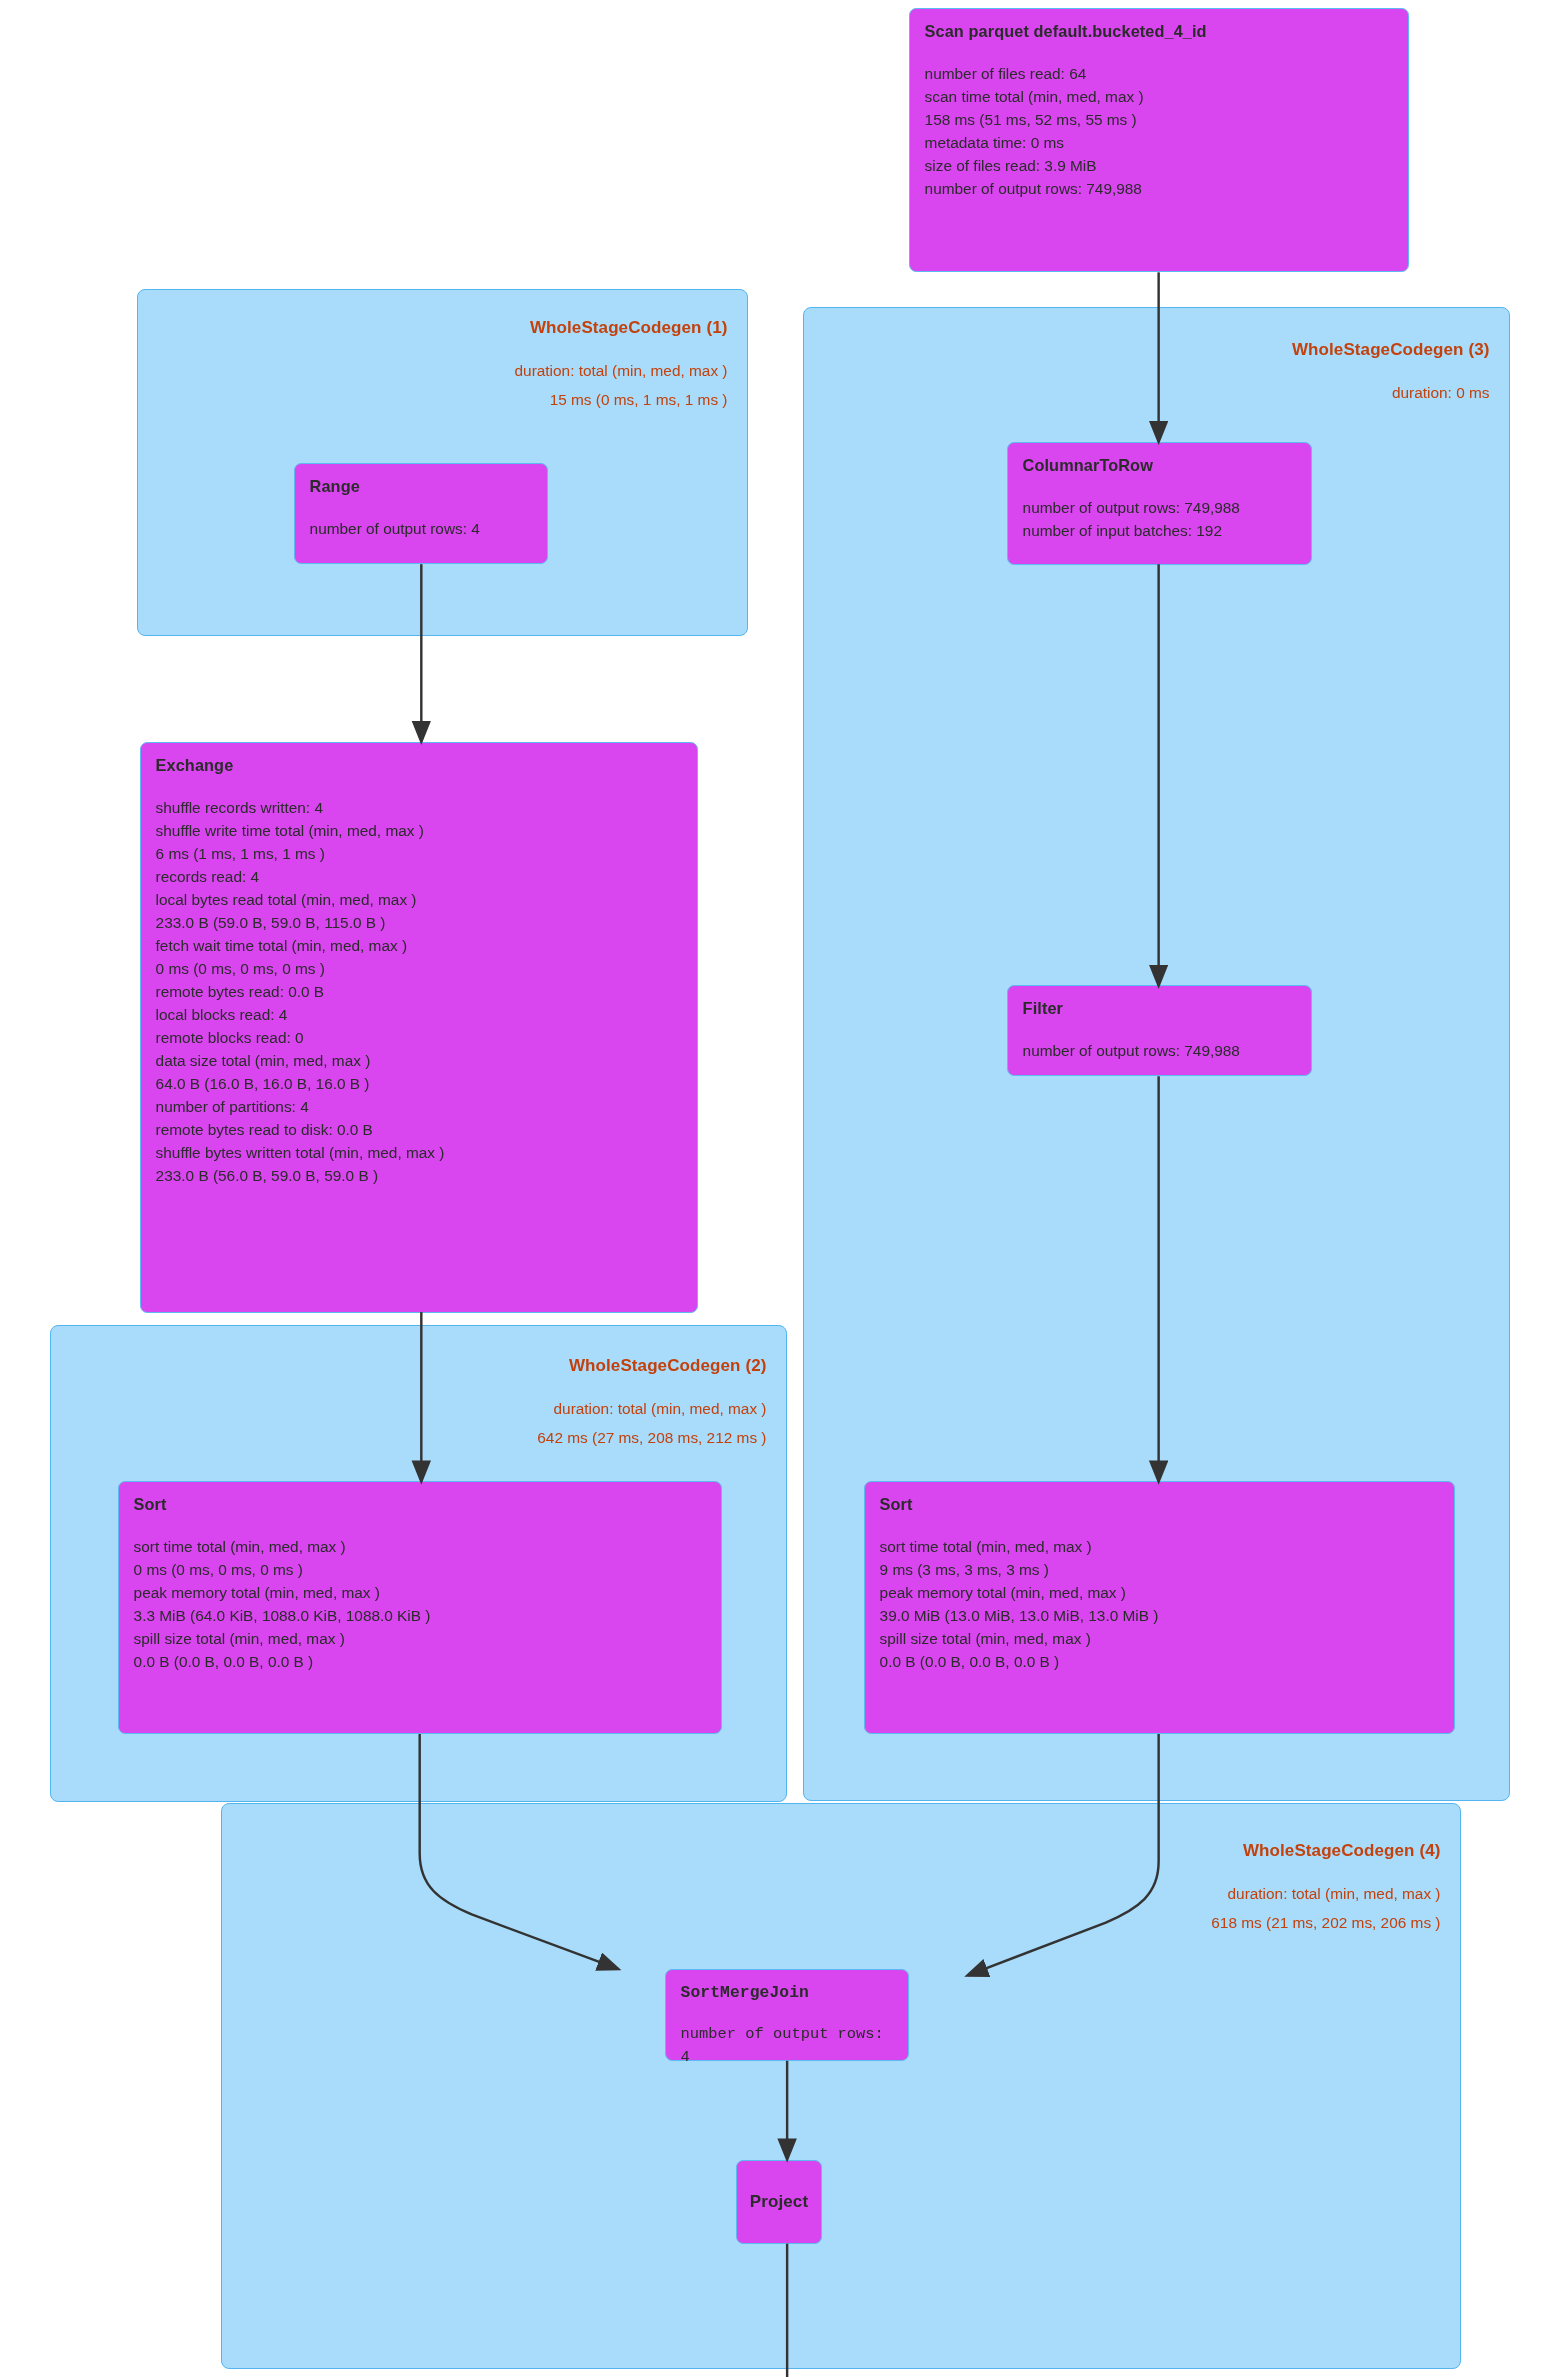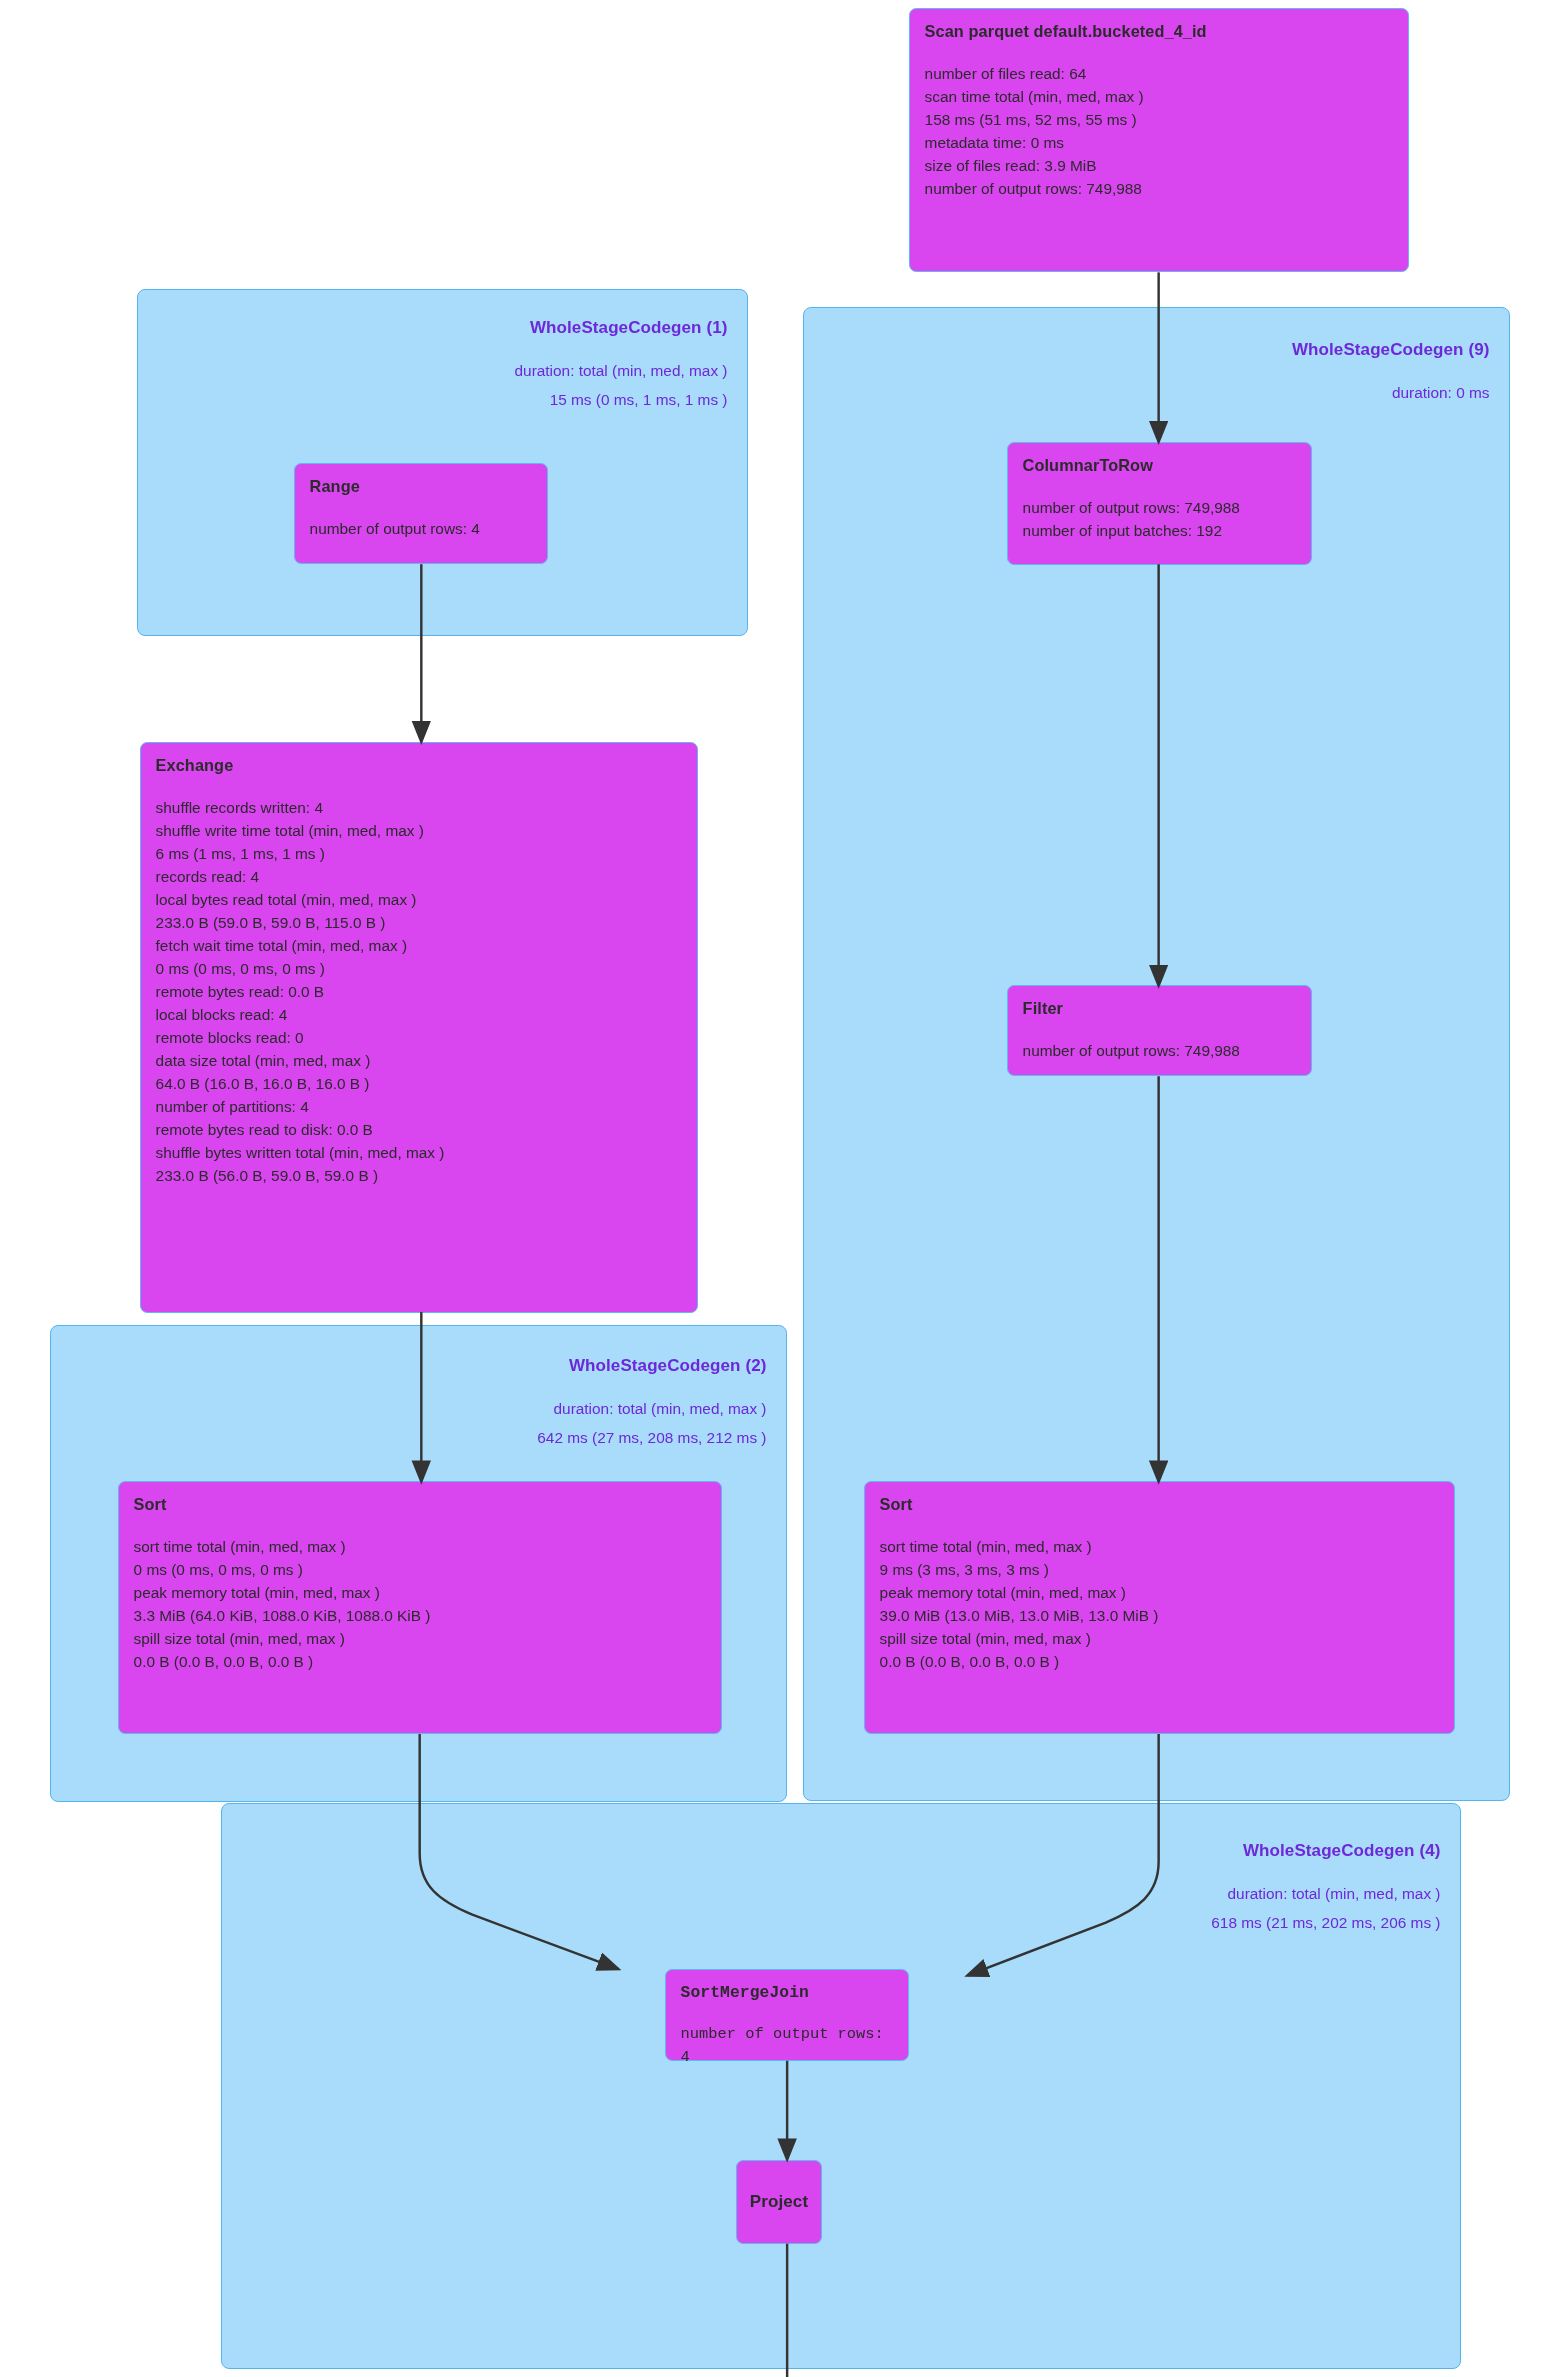--- a/index.html
+++ b/index.html
@@ -35,21 +35,21 @@
     background: #A9DCFB;
     border: 1.6px solid #52B5F0;
     border-radius: 8.1px;
     box-sizing: border-box;
     z-index: 1;
   }
   .cluster-head {
     position: absolute;
     right: 19.5px;
     text-align: right;
-    color: #6d28d9;
+    color: #c2410c;
   }
   .cluster-title {
     font-size: 17px;
     font-weight: bold;
     letter-spacing: 0.1px;
     white-space: nowrap;
     margin: 0;
   }
   .cluster-metrics {
     margin-top: 18px;
@@ -127,21 +127,21 @@
   <div class="cluster" style="left:137px; top:289px; width:611px; height:347px;">
     <div class="cluster-head" style="top:28px;">
       <div class="cluster-title">WholeStageCodegen (1)</div>
       <div class="cluster-metrics">duration: total (min, med, max )
 15 ms (0 ms, 1 ms, 1 ms )</div>
     </div>
   </div>
 
   <div class="cluster" style="left:803px; top:307px; width:707px; height:1494px;">
     <div class="cluster-head" style="top:32px;">
-      <div class="cluster-title">WholeStageCodegen (9)</div>
+      <div class="cluster-title">WholeStageCodegen (3)</div>
       <div class="cluster-metrics">duration: 0 ms</div>
     </div>
   </div>
 
   <div class="cluster" style="left:50px; top:1325px; width:737px; height:477px;">
     <div class="cluster-head" style="top:30px;">
       <div class="cluster-title">WholeStageCodegen (2)</div>
       <div class="cluster-metrics">duration: total (min, med, max )
 642 ms (27 ms, 208 ms, 212 ms )</div>
     </div>

